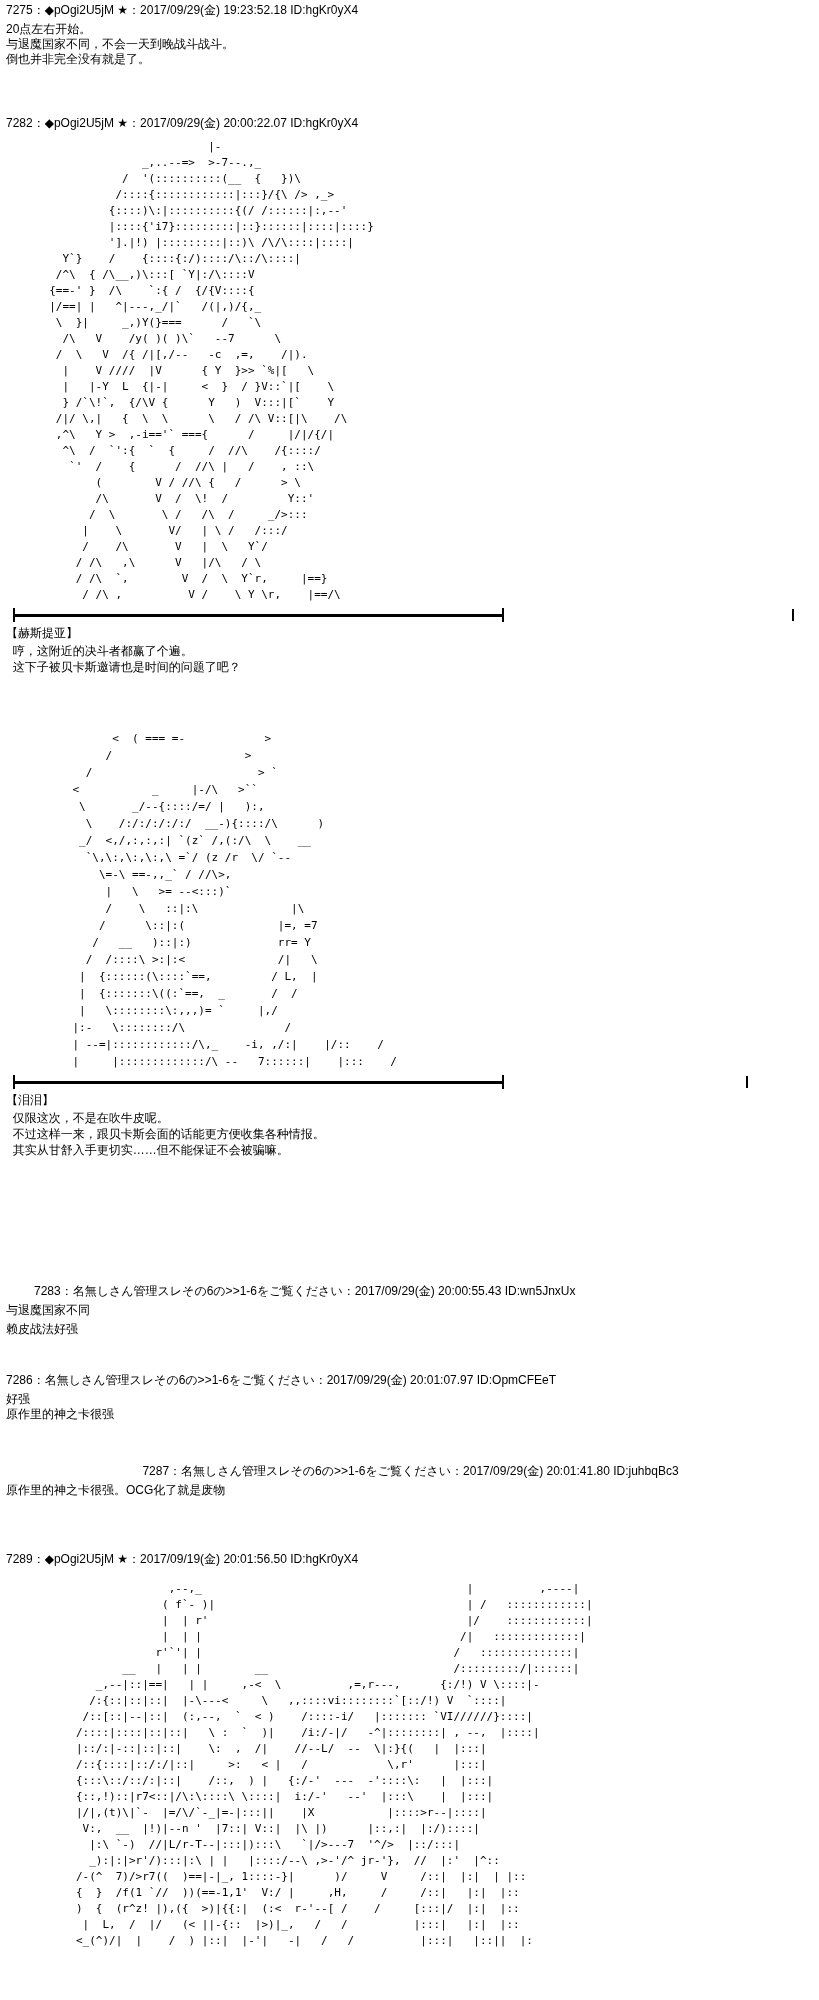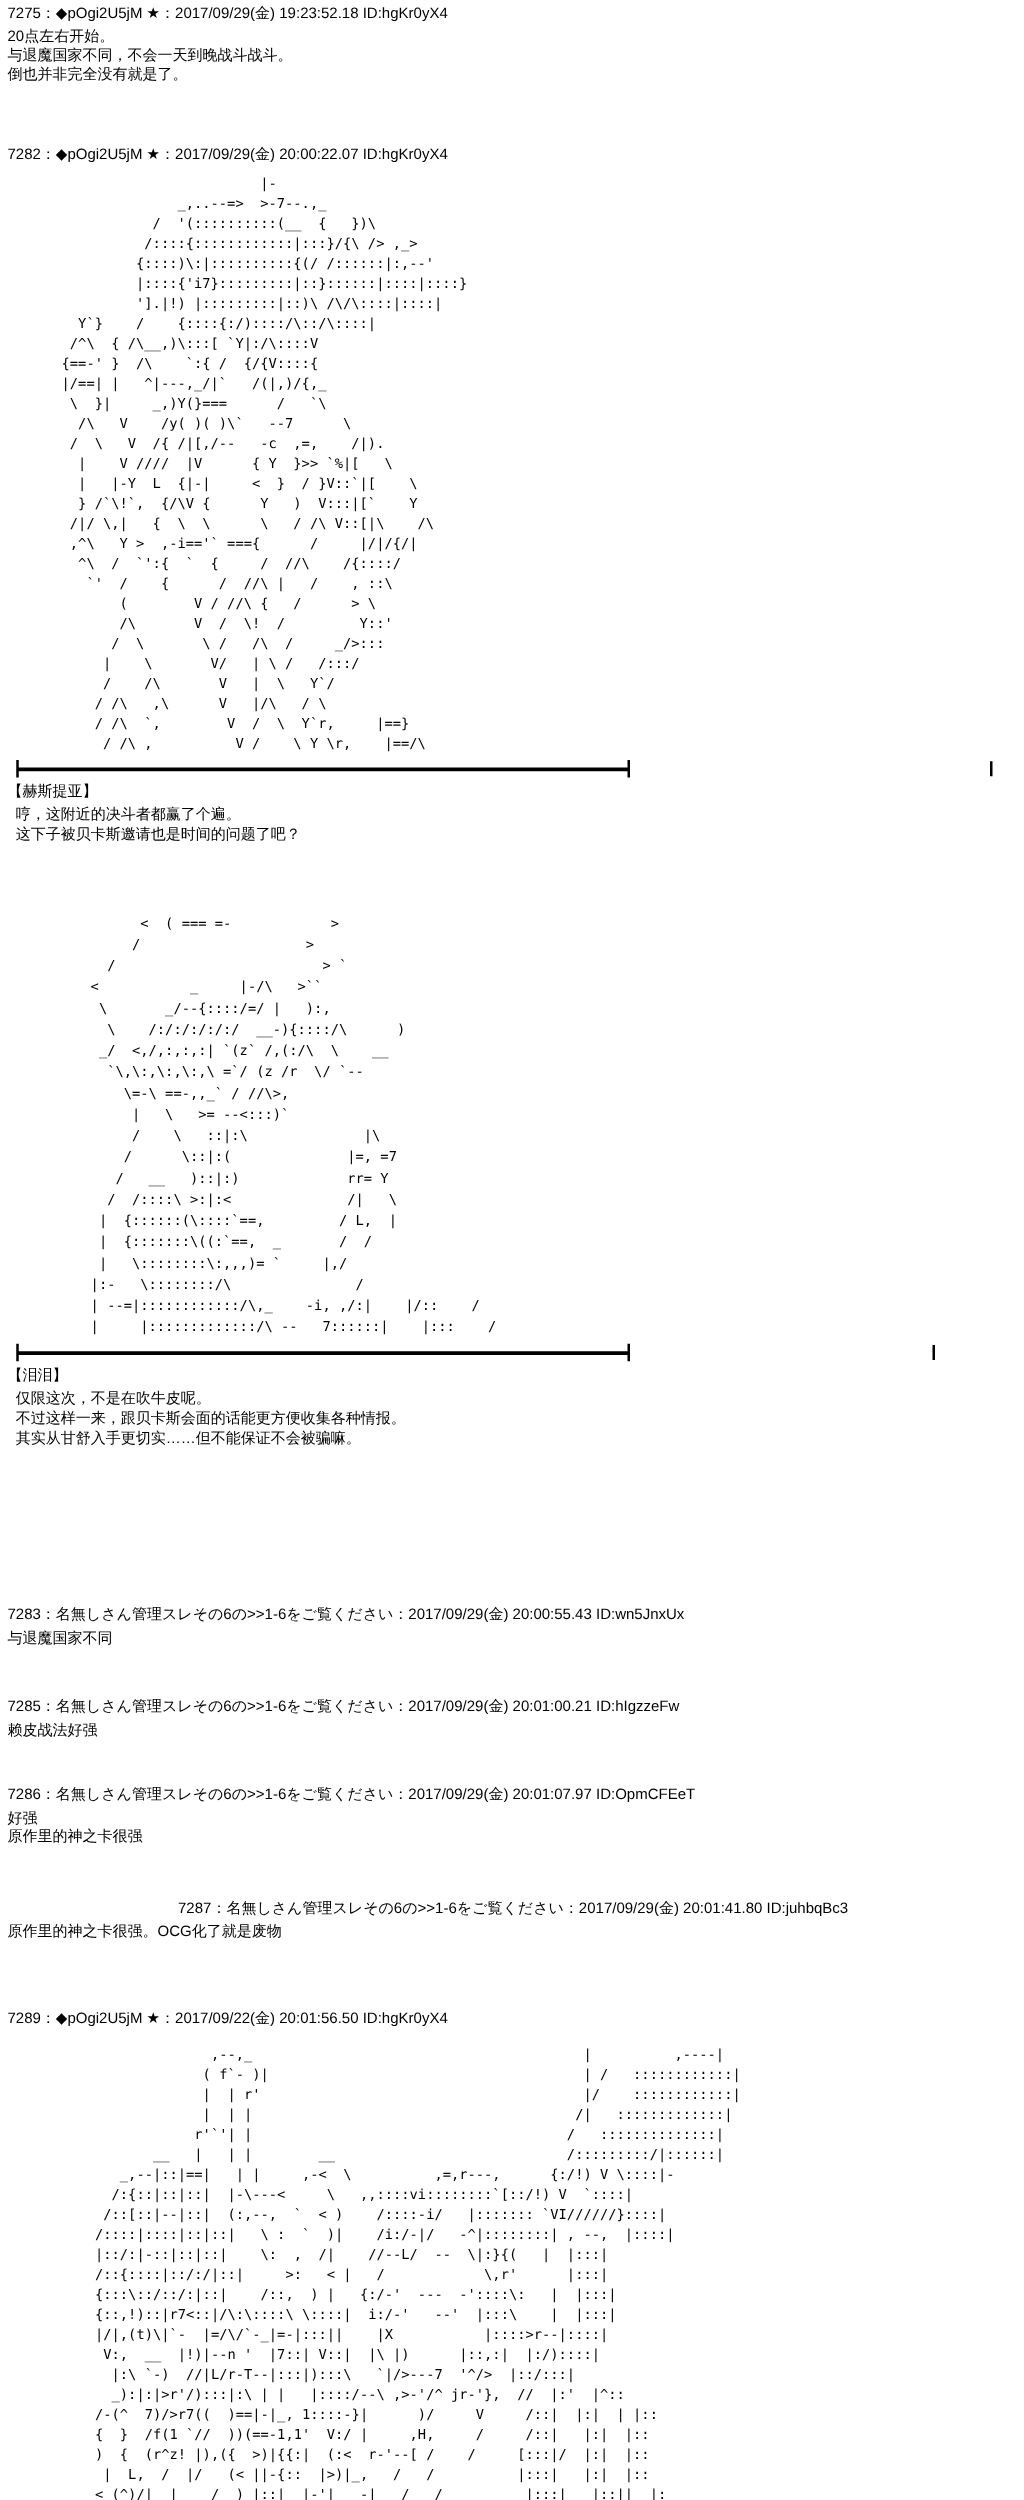--- a/index.html
+++ b/index.html
@@ -15,21 +15,21 @@
   .post-body { margin-top:4px; }
   .dialog { line-height:16px; margin-top:2px; }
   .aa {
     font-family:"DejaVu Sans Mono",monospace;
     font-size:11px; line-height:16px; white-space:pre; margin:0;
   }
   .aa1 { margin:8px 0 0 30px; }
   .aa2 { margin:55px 0 0 40px; line-height:17px; }
   .aa3 { margin:14px 0 0 70px; }
   .h7282 { margin-top:49px; }
-  .h7283 { margin-top:126px; }
+  .h7283 { margin-top:126px;margin-left:28px; }
   .h7285 { margin-top:40px; }
   .h7286 { margin-top:36px; }
   .h7287 { margin-top:42px;text-align:center; }
   .h7289 { margin-top:54px; }
   .divider { position:relative; height:16px; margin-top:4px; }
   .divider .bar { position:absolute; left:8px; top:7px; width:490px; height:3px; background:#000; }
   .divider .tick-l { position:absolute; left:7px; top:1px; width:2px; height:14px; background:#000; }
   .divider .tick-r { position:absolute; left:496px; top:1px; width:2px; height:14px; background:#000; }
   .divider .tick-far { position:absolute; top:2px; width:2px; height:12px; background:#000; }
 </style>
@@ -117,37 +117,36 @@
   不过这样一来，跟贝卡斯会面的话能更方便收集各种情报。
   其实从甘舒入手更切实……但不能保证不会被骗嘛。</div>
   </div>
 
   <div class="post">
     <div class="post-header h7283">7283：名無しさん管理スレその6の&gt;&gt;1-6をご覧ください：2017/09/29(金) 20:00:55.43 ID:wn5JnxUx</div>
     <div class="post-body">与退魔国家不同</div>
   </div>
 
   <div class="post">
-    <div class="post-header h7285">7285：名無しさん管理スレその6の&gt;&gt;1-6をご覧ください：2017/09/29(金) 20:01:00.21 ID:hIgzzeFw</div>
     <div class="post-body">赖皮战法好强</div>
   </div>
 
   <div class="post">
     <div class="post-header h7286">7286：名無しさん管理スレその6の&gt;&gt;1-6をご覧ください：2017/09/29(金) 20:01:07.97 ID:OpmCFEeT</div>
     <div class="post-body">好强
 原作里的神之卡很强</div>
   </div>
 
   <div class="post">
     <div class="post-header h7287">7287：名無しさん管理スレその6の&gt;&gt;1-6をご覧ください：2017/09/29(金) 20:01:41.80 ID:juhbqBc3</div>
     <div class="post-body">原作里的神之卡很强。OCG化了就是废物</div>
   </div>
 
   <div class="post">
-    <div class="post-header h7289">7289：◆pOgi2U5jM ★：2017/09/22(金) 20:01:56.50 ID:hgKr0yX4</div>
+    <div class="post-header h7289">7289：◆pOgi2U5jM ★：2017/09/19(金) 20:01:56.50 ID:hgKr0yX4</div>
     <pre class="aa aa3">              ,--,_                                        |          ,----|
              ( f`- )|                                      | /   ::::::::::::|
              |  | r'                                       |/    ::::::::::::|
              |  | |                                       /|   :::::::::::::|
             r'`'| |                                      /   ::::::::::::::|
        __   |   | |        __                            /:::::::::/|::::::|
    _,--|::|==|   | |     ,-&lt;  \          ,=,r---,      {:/!) V \::::|-
   /:{::|::|::|  |-\---&lt;     \   ,,::::vi::::::::`[::/!) V  `::::|
  /::[::|--|::|  (:,--,  `  &lt; )    /::::-i/   |::::::: `VI//////}::::|
 /::::|::::|::|::|   \ :  `  )|    /i:/-|/   -^|::::::::| , --,  |::::|

